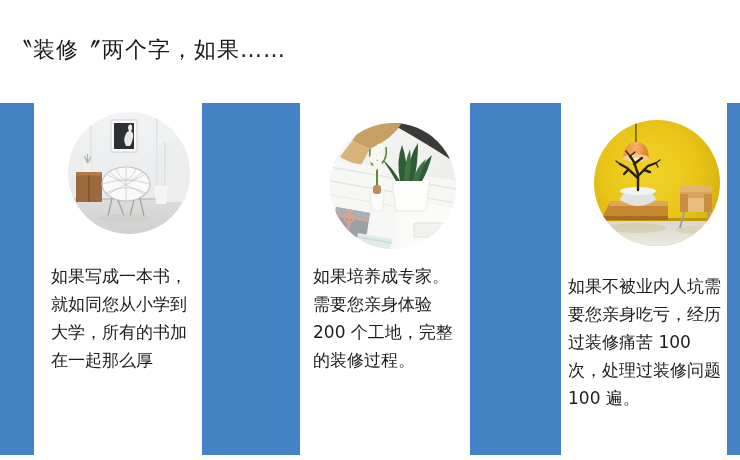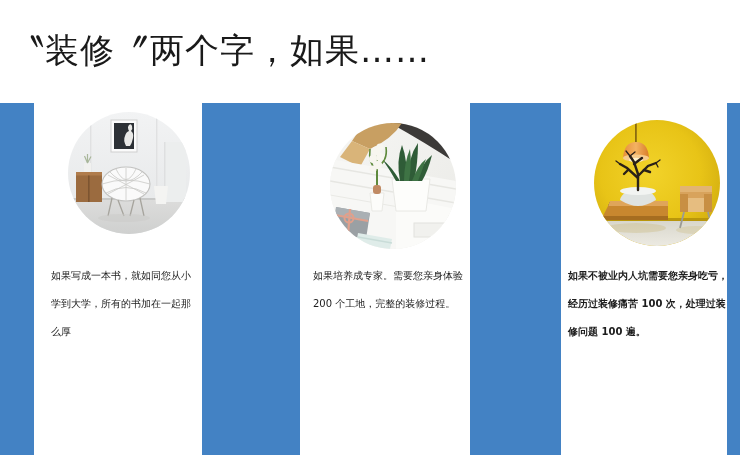--- a/index.html
+++ b/index.html
@@ -20,21 +20,21 @@
     width: 740px;
     height: 460px;
     background: #ffffff;
   }
 
   
   .title {
     position: absolute;
     left: 10px;
     top: 28px;
-    font-size: 34px;
+    font-size: 22px;
     line-height: 44px;
     color: #1a1a1a;
     letter-spacing: 1px;
     white-space: nowrap;
     font-family: "DejaVu Sans", "Liberation Sans", sans-serif;
   }
 
   
   .bar {
     position: absolute;
@@ -66,28 +66,28 @@
   }
   .photo svg { display: block; }
 
   .photo-1 { left: 68px;  top: 112px; width: 122px; height: 122px; }
   .photo-2 { left: 330px; top: 123px; width: 126px; height: 126px; }
   .photo-3 { left: 594px; top: 120px; width: 126px; height: 126px; }
 
   
   .body-text {
     position: absolute;
-    font-size: 10px;
+    font-size: 17px;
     line-height: 28px;
     color: #1c1c1c;
     font-family: "DejaVu Sans", "Liberation Sans", sans-serif;
   }
   .text-1 { left: 51px;  top: 262px; width: 145px; }
   .text-2 { left: 313px; top: 262px; width: 150px; }
-  .text-3 { left: 568px; top: 262px; width: 160px; font-weight: bold; }
+  .text-3 { left: 568px; top: 272px; width: 160px; }
 </style>
 </head>
 <body>
 
 <div id="slide">
 
   <div class="title">〝装修〞两个字，如果……</div>
 
   <div class="bar bar-left"></div>
   <div class="bar bar-mid1"></div>

